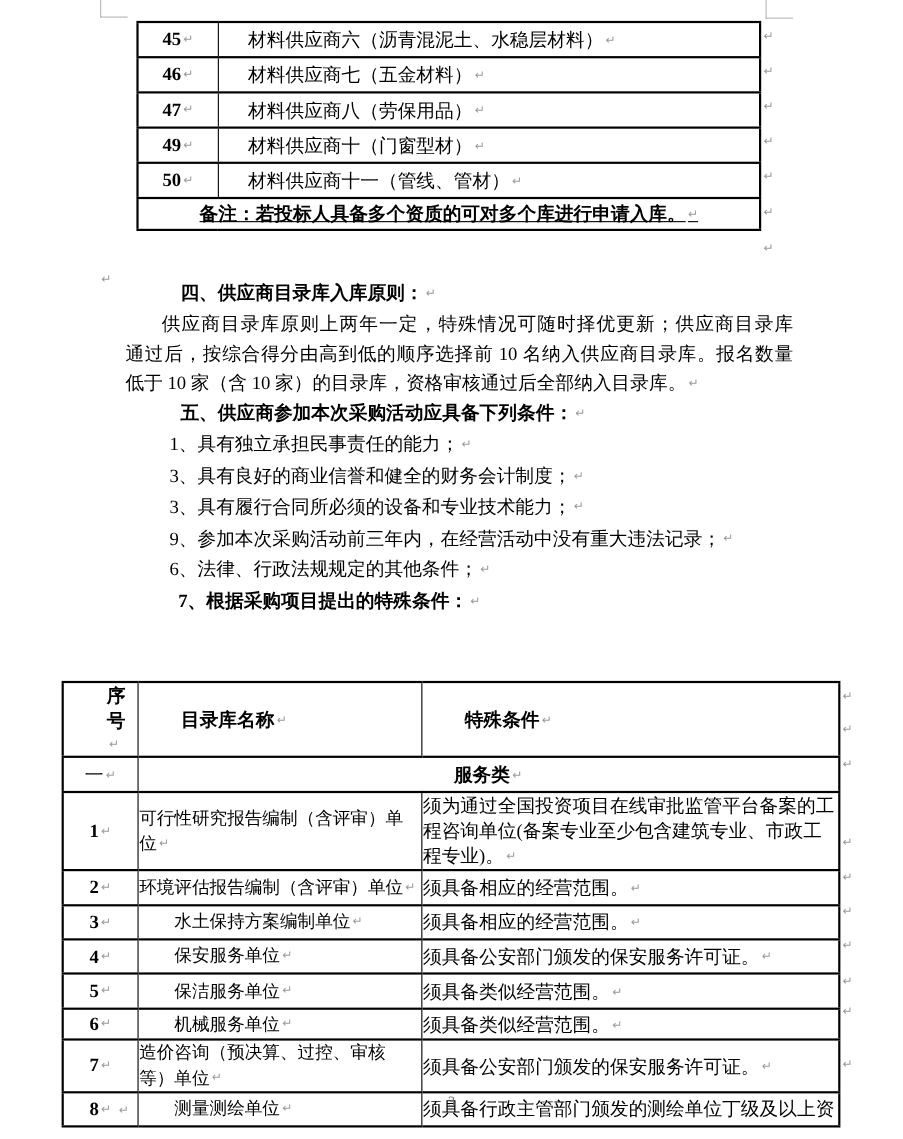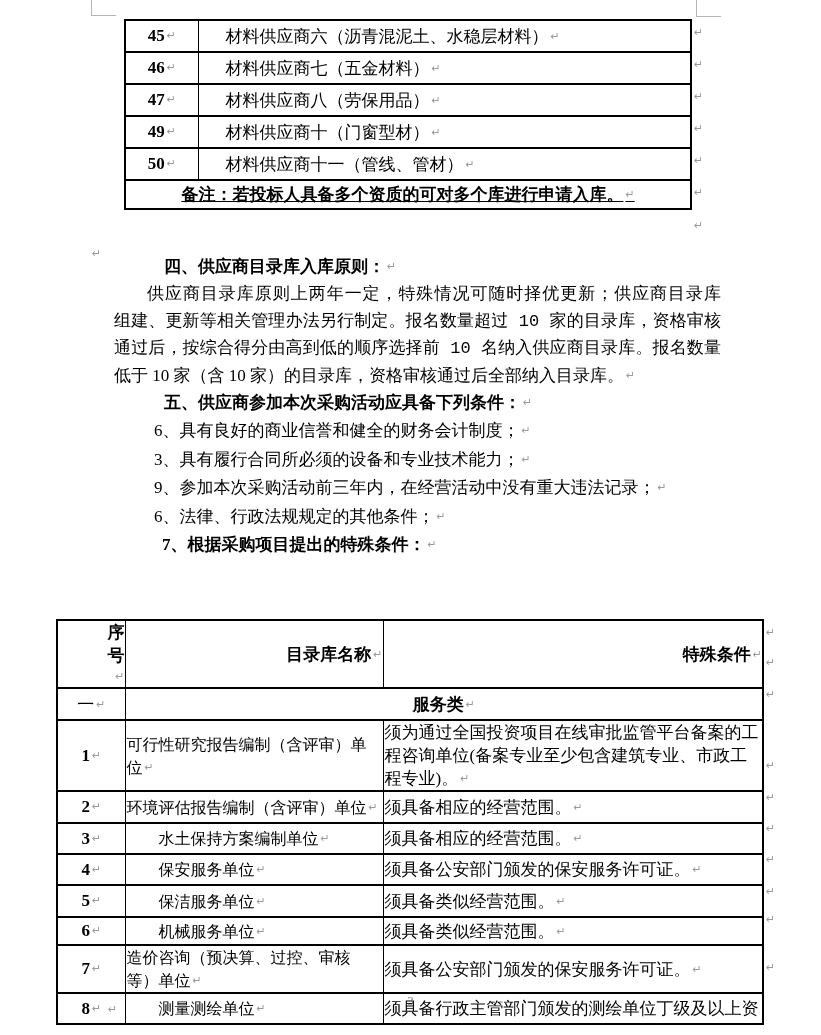--- a/index.html
+++ b/index.html
@@ -23,27 +23,27 @@
   .tbl-suppliers{left:124px;top:19px;width:566px;}
   .tbl-suppliers tr{height:32px;}
   .tbl-suppliers td.no{text-align:center;font-weight:bold;}
   .tbl-suppliers td.name{padding-left:27px;}
   .tbl-suppliers tr.note-row{height:29px;text-decoration:underline;}
   .tbl-suppliers td.note{text-align:center;font-weight:bold;}
   
   .textblock{position:absolute;left:90px;top:253px;width:607px;margin-left:24px;}
   .heading{font-weight:bold;font-size:17px;line-height:28px;padding-left:50px;}
   .pline{font-size:17px;line-height:27px;text-align:justify;}
-  .pline.j{text-align-last:justify;font-family:Liberation Mono, monospace;}
+  .pline.j{text-align-last:justify;}
   .pline.first{text-indent:33px;}
   .litem{font-size:17px;line-height:28.5px;padding-left:40px;}
   .litem.bold{font-weight:bold;padding-left:48px;}
   
   .tbl-special{left:56px;top:619px;width:706px;}
-  .tbl-special td.hd{font-weight:bold;text-align:right;padding-left:39px;}
+  .tbl-special td.hd{font-weight:bold;text-align:left;padding-left:39px;}
   .tbl-special td.no{text-align:center;font-weight:bold;}
   .tbl-special td.cat{text-align:center;font-weight:bold;}
   .tbl-special td.no-cat{text-align:center;font-weight:normal;}
   .tbl-special td.name{font-size:16px;padding:0 1px;line-height:23px;}
   .tbl-special td.name.indent{padding-left:33px;}
   .tbl-special td.cond{padding:0 1px;line-height:23px;}
   
   .crop{position:absolute;border:0 solid #b5b5b5;}
   #crop-tl{left:91px;top:0;width:24px;height:15px;border-left-width:1px;border-bottom-width:1px;}
   #crop-tr{left:696px;top:0;width:24px;height:16px;border-left-width:1px;border-bottom-width:1px;}
@@ -104,25 +104,25 @@
     <span class="pm" style="top: 136px;">↵</span>
     <span class="pm" style="top: 168px;">↵</span>
     <span class="pm" style="top: 201px;">↵</span>
   </div>
 
 <span class="pm stray-pm" id="pm-after-table">↵</span>
 
 <div class="textblock">
   <div class="heading"><span>四、供应商目录库入库原则：</span><span class="pm">↵</span></div>
   <div class="pline j first"><span>供应商目录库原则上两年一定，特殊情况可随时择优更新；供应商目录库</span></div>
-  <div class="pline j"><span>组建、更新等相关管理办法另行制定。报名数量超过 10 家的目录库，资格审核</span></div>
   <div class="pline j"><span>通过后，按综合得分由高到低的顺序选择前 10 名纳入供应商目录库。报名数量</span></div>
   <div class="pline"><span>低于 10 家（含 10 家）的目录库，资格审核通过后全部纳入目录库。</span><span class="pm">↵</span></div>
   <div class="heading"><span>五、供应商参加本次采购活动应具备下列条件：</span><span class="pm">↵</span></div>
-  <div class="litem"><span>6、具有良好的商业信誉和健全的财务会计制度；</span><span class="pm">↵</span></div>
+  <div class="litem"><span>1、具有独立承担民事责任的能力；</span><span class="pm">↵</span></div>
+  <div class="litem"><span>3、具有良好的商业信誉和健全的财务会计制度；</span><span class="pm">↵</span></div>
   <div class="litem"><span>3、具有履行合同所必须的设备和专业技术能力；</span><span class="pm">↵</span></div>
   <div class="litem"><span>9、参加本次采购活动前三年内，在经营活动中没有重大违法记录；</span><span class="pm">↵</span></div>
   <div class="litem"><span>6、法律、行政法规规定的其他条件；</span><span class="pm">↵</span></div>
   <div class="litem bold"><span>7、根据采购项目提出的特殊条件：</span><span class="pm">↵</span></div>
 </div>
 
 <table class="tbl-special">
   <colgroup>
       <col style="width:68px">
       <col style="width:258px">

